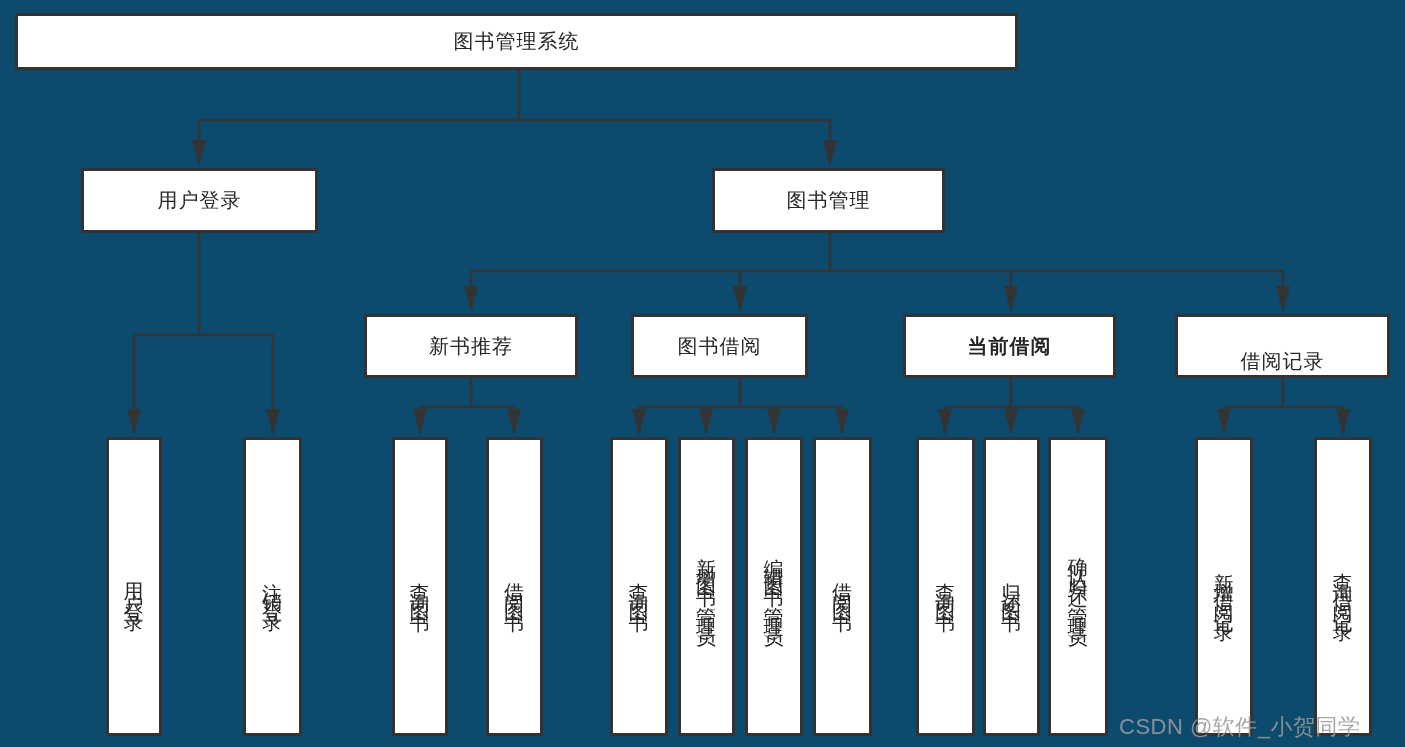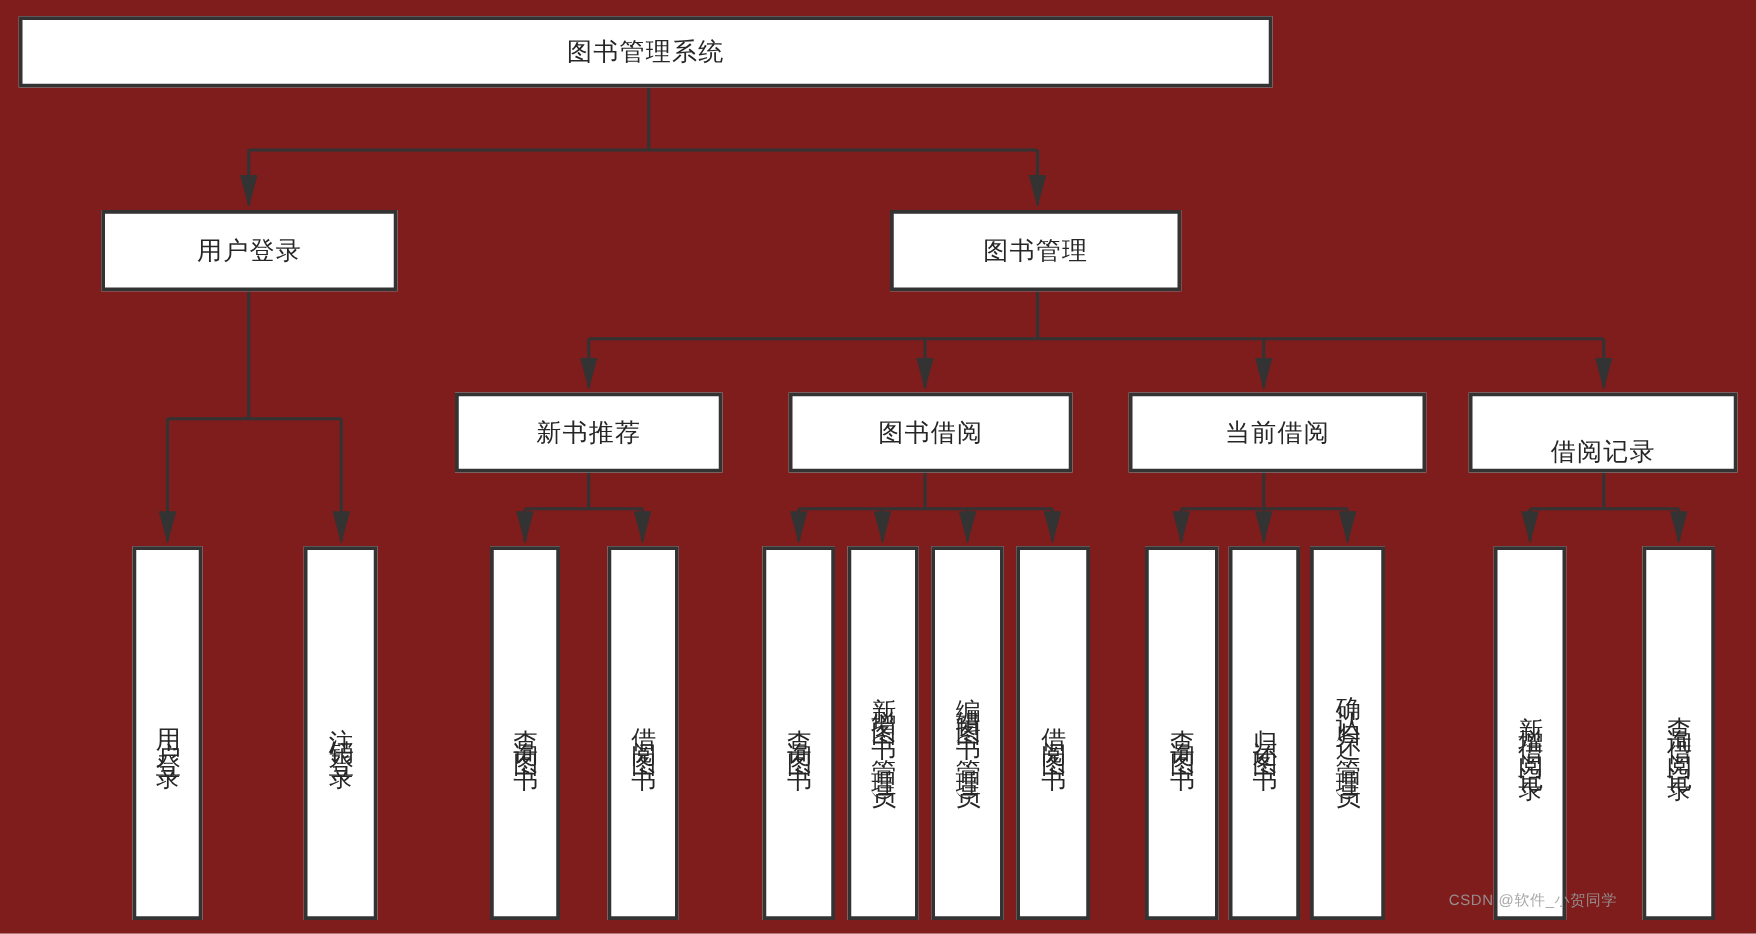--- a/index.html
+++ b/index.html
@@ -1,21 +1,21 @@
 <!DOCTYPE html>
 <html><head>
 <meta charset="utf-8">
 <style>
   html, body {
     margin: 0; padding: 0; background: #ffffff;
   }
   .canvas {
     position: relative;
     width: 1405px; height: 747px;
-    background: #7f1d1d;
+    background: #0c4a6e;
     overflow: hidden;
     font-family: "Liberation Sans", "DejaVu Sans", sans-serif;
     color: #262626;
   }
   svg.connectors {
     position: absolute; left: 0; top: 0;
   }
   .node {
     position: absolute;
     box-sizing: border-box;
@@ -33,22 +33,22 @@
   .vnode .lbl {
     writing-mode: vertical-rl;
     text-orientation: mixed;
     font-size: 20px;
     letter-spacing: 10px;
     line-height: 1.1;
     white-space: nowrap;
   }
   .watermark {
     position: absolute;
-    left: 1159px; top: 712px;
-    font-size: 12px;
+    left: 1119px; top: 712px;
+    font-size: 22px;
     color: #9b9b9b;
     opacity: 0.88;
     letter-spacing: 0.5px;
     white-space: nowrap;
     z-index: 5;
   }
 </style>
 </head>
 <body>
 
@@ -105,24 +105,24 @@
   <div class="node hnode" style="left:81px; top:168px; width:237px; height:65px;">
     <span class="lbl">用户登录</span>
   </div>
   <div class="node hnode" style="left:364px; top:314px; width:214px; height:64px;">
     <span class="lbl">新书推荐</span>
   </div>
 
   <div class="node hnode" style="left:712px; top:168px; width:233px; height:65px;">
     <span class="lbl">图书管理</span>
   </div>
-  <div class="node hnode" style="left:631px; top:314px; width:227px; height:64px;">
+  <div class="node hnode" style="left:631px; top:314px; width:177px; height:64px;">
     <span class="lbl">图书借阅</span>
   </div>
-  <div class="node hnode" style="left:903px; top:314px; width:238px; height:64px;">
+  <div class="node hnode" style="left:903px; top:314px; width:213px; height:64px;font-weight:bold;">
     <span class="lbl">当前借阅</span>
   </div>
   <div class="node hnode" style="left:1175px; top:314px; width:215px; height:64px;align-items:flex-end;">
     <span class="lbl">借阅记录</span>
   </div>
 
   <div class="node vnode" style="left:106px; top:437px; width:56px; height:299px;">
     <span class="lbl">用户登录</span>
   </div>
   <div class="node vnode" style="left:243px; top:437px; width:59px; height:299px;">

